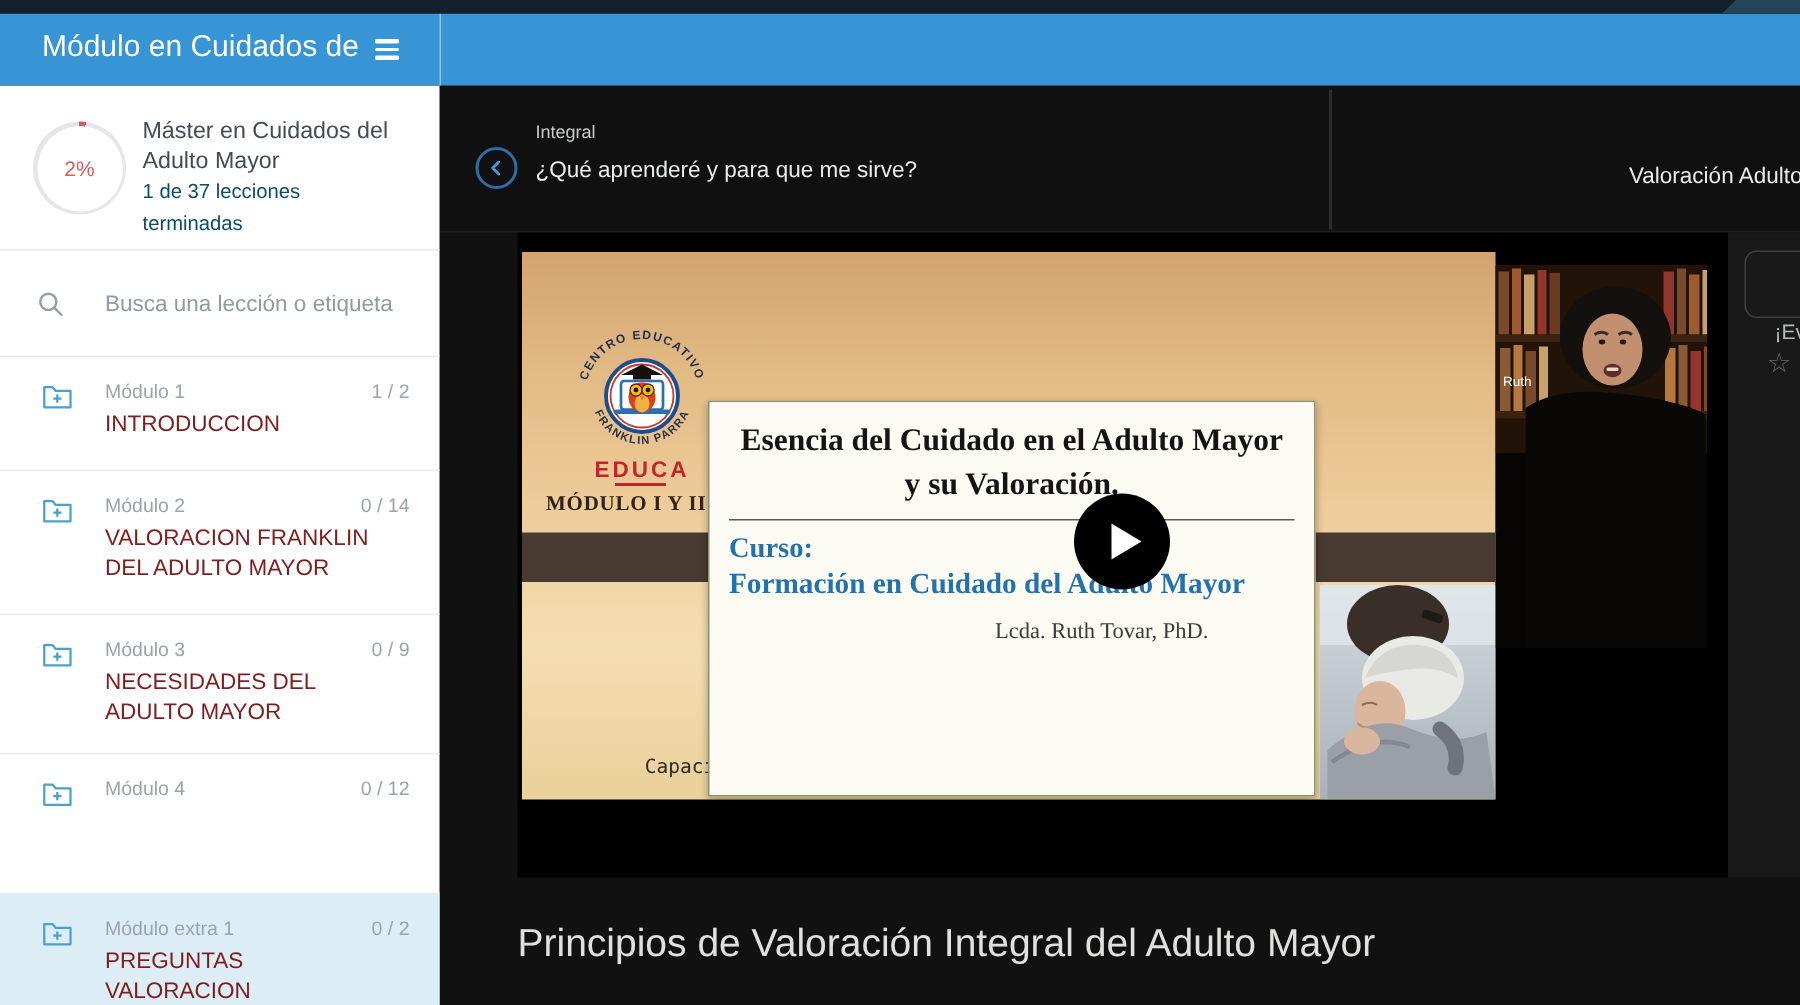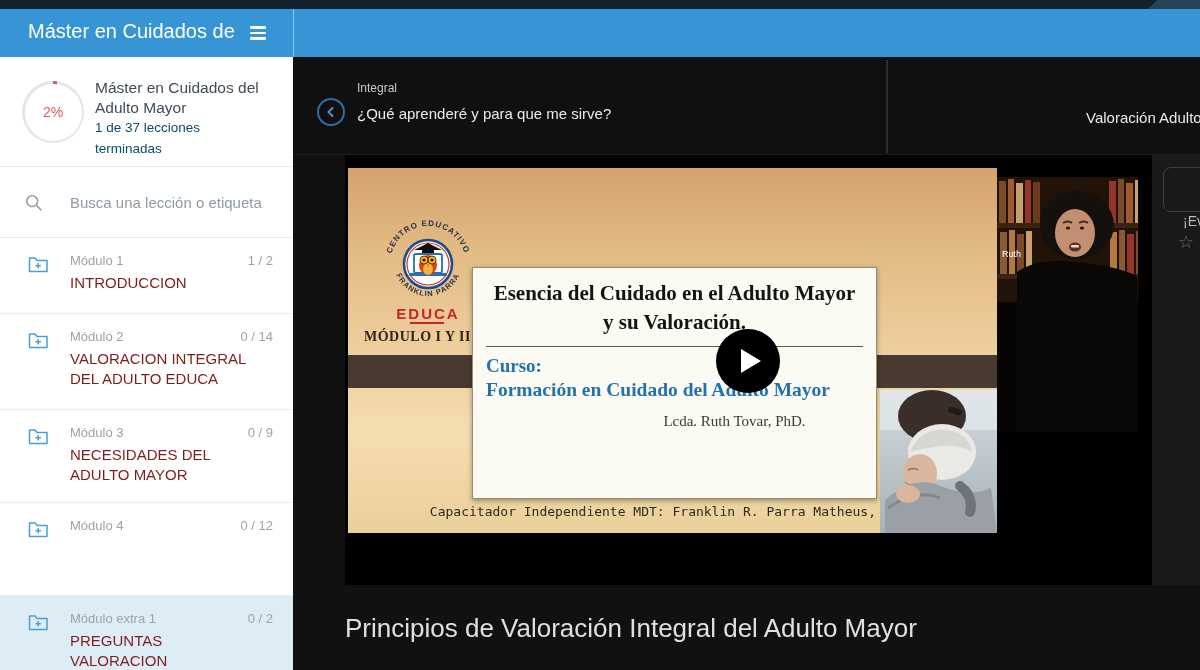--- a/index.html
+++ b/index.html
@@ -57,21 +57,21 @@
   .video { position:absolute; left:52px; top:98px; width:807px; height:430px; background:#000; }
   .slide { position:absolute; left:3px; top:13px; width:649px; height:365px; overflow:hidden;
            background:linear-gradient(180deg,#d3a36e 0%,#e2ba84 22%,#eecd9c 48%,#f4ddb0 72%,#ead09a 100%); }
   .slide-logo { position:absolute; left:30px; top:44px; width:100px; }
   .educa-word { position:absolute; left:47px; top:137px; width:66px; text-align:center; font-size:15px;
                 font-weight:bold; letter-spacing:2px; color:#c0272d; }
   .educa-underline { position:absolute; left:62px; top:154px; width:34px; height:2px; background:#c0272d; }
   .module-roman { position:absolute; left:16px; top:161px; font-size:14px; font-weight:bold; color:#2f2517;
                   font-family:"Liberation Serif",serif; letter-spacing:.5px; }
   .brown-bar { position:absolute; left:0; top:187px; width:649px; height:33px; background:#483a31; z-index:1; }
-  .white-card { position:absolute; left:124px; top:99px; width:405px; height:232px; background:#fbfbf4;
+  .white-card { position:absolute; left:124px; top:99px; width:405px; height:264px; background:#fbfbf4;
                 border:1px solid #8f9070; box-shadow:0 2px 5px rgba(0,0,0,.35); z-index:2; padding:11px 13px 0; }
   .card-title { font-family:"Liberation Serif",serif; font-weight:700; font-size:21px; color:#141414;
                 text-align:center; line-height:1.38; }
   .card-divider { border-top:1px solid #5a5a4e; margin-top:9px; }
   .course-label { margin-top:8px; font-family:"Liberation Serif",serif; font-weight:700; font-size:19px; color:#2472ad; }
   .course-name { margin-top:2px; font-family:"Liberation Serif",serif; font-weight:700; font-size:19.5px;
                  color:#2472ad; white-space:nowrap; }
   .card-author { margin-top:12px; font-family:"Liberation Serif",serif; font-size:15px; color:#3a3a3a;
                  text-align:center; padding-left:120px; }
   .photo { position:absolute; left:532px; top:222px; width:117px; height:143px; z-index:2; }
@@ -97,21 +97,21 @@
 </head>
 <body>
 
 <div id="page">
 
   <div class="top-strip">
     <div class="tab-frag"></div>
   </div>
 
   <div class="app-header">
-    <div class="header-title">Máster en Cuidados de</div>
+    <div class="header-title">Módulo en Cuidados de</div>
     <div class="menu-button">
       <span></span>
         <span></span>
         <span></span>
     </div>
     <div class="sep"></div>
   </div>
 
   <div class="sidebar">
     <div class="course-head">
@@ -146,21 +146,21 @@
     <div class="module-row r2">
       <svg class="folder" width="21" height="18" viewBox="0 0 21 18">
         <path d="M1.5,3 h5.5 l2,2.5 h10 v11 h-17.5 z" fill="none" stroke="#4aa0cf" stroke-width="1.5" stroke-linejoin="round"></path>
         <line x1="10.2" y1="8" x2="10.2" y2="13.5" stroke="#4aa0cf" stroke-width="1.5"></line>
         <line x1="7.5" y1="10.7" x2="13" y2="10.7" stroke="#4aa0cf" stroke-width="1.5"></line>
       </svg>
       <div class="mod-label">
         <span class="mod-count">0 / 14</span>
         <span>Módulo 2</span>
       </div>
-      <div class="mod-title">VALORACION INTEGRAL DEL ADULTO EDUCA</div>
+      <div class="mod-title">VALORACION FRANKLIN DEL ADULTO MAYOR</div>
     </div>
 
     <div class="module-row r3">
       <svg class="folder" width="21" height="18" viewBox="0 0 21 18">
         <path d="M1.5,3 h5.5 l2,2.5 h10 v11 h-17.5 z" fill="none" stroke="#4aa0cf" stroke-width="1.5" stroke-linejoin="round"></path>
         <line x1="10.2" y1="8" x2="10.2" y2="13.5" stroke="#4aa0cf" stroke-width="1.5"></line>
         <line x1="7.5" y1="10.7" x2="13" y2="10.7" stroke="#4aa0cf" stroke-width="1.5"></line>
       </svg>
       <div class="mod-label">
         <span class="mod-count">0 / 9</span>

